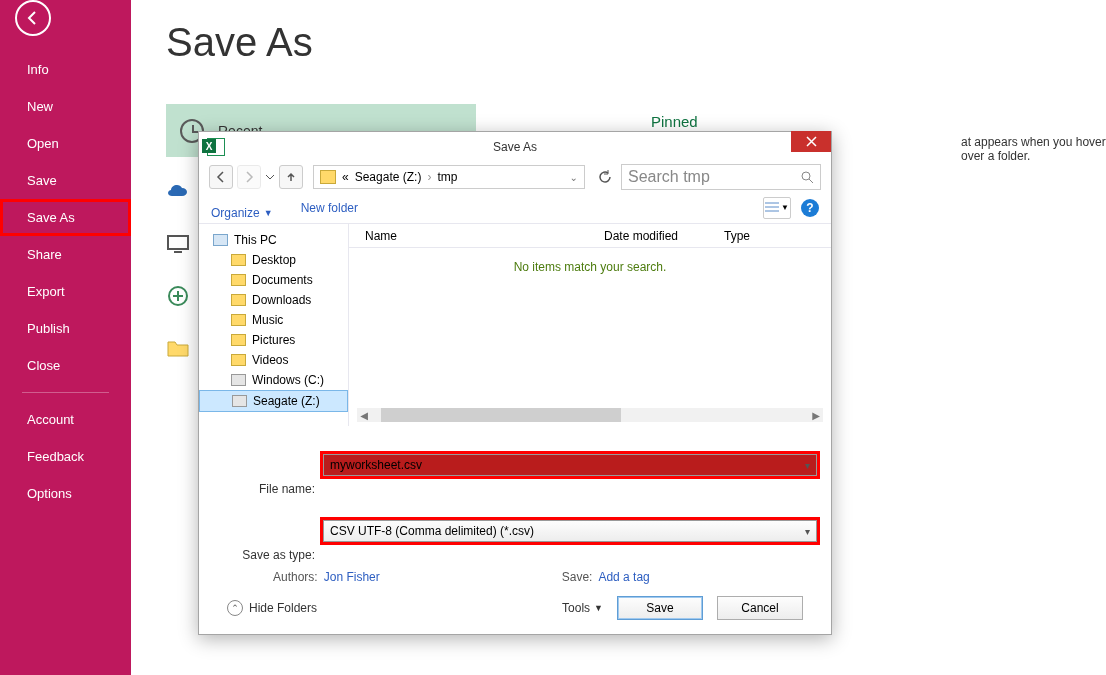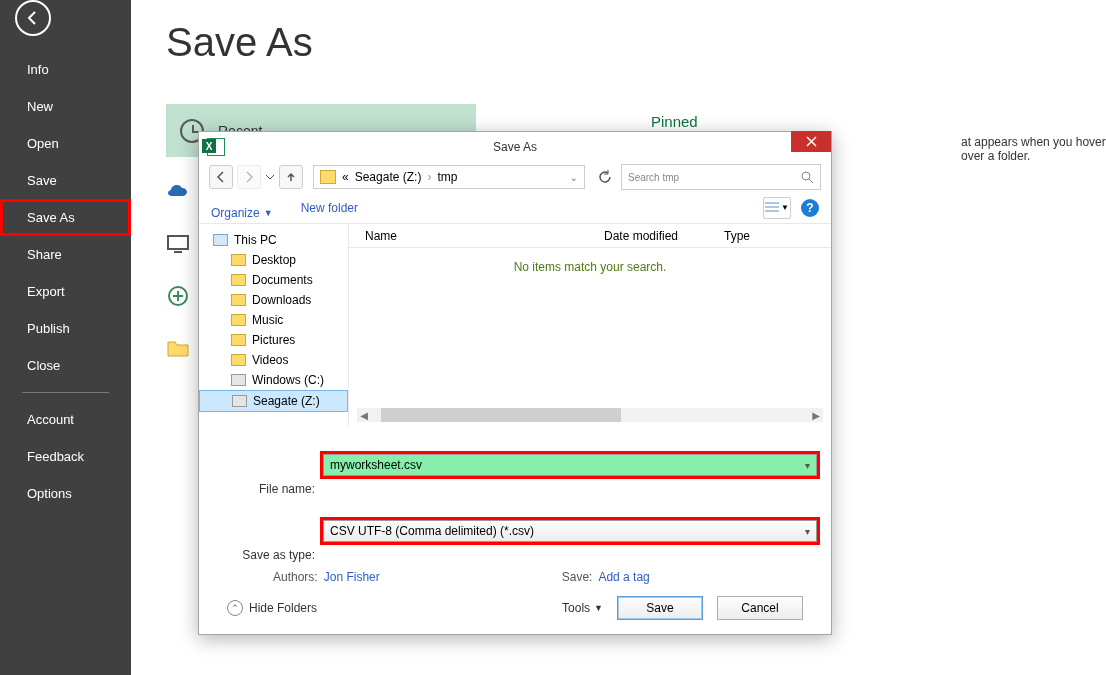--- a/index.html
+++ b/index.html
@@ -1,19 +1,19 @@
 <!DOCTYPE html>
 <html><head>
 <meta charset="utf-8">
 <style>
 * { box-sizing: border-box; margin: 0; padding: 0; font-family: "Segoe UI", Tahoma, sans-serif; }
 body { width: 1106px; height: 675px; overflow: hidden; background: #fff; position: relative; }
 
 
-.sidebar { position: absolute; left: 0; top: 0; width: 131px; height: 675px; background: #404040; color: #fff; font-size: 13px; padding-top: 0; }
+.sidebar { position: absolute; left: 0; top: 0; width: 131px; height: 675px; background: #be185d; color: #fff; font-size: 13px; padding-top: 0; }
 .back-btn { width: 36px; height: 36px; border: 2px solid #fff; border-radius: 50%; margin: 0 0 15px 15px; display: flex; align-items: center; justify-content: center; cursor: pointer; }
 .back-btn svg { width: 16px; height: 16px; }
 .side-item { padding: 11px 0 11px 27px; cursor: pointer; }
 .side-item.active { outline: 3px solid #ff0000; outline-offset: -3px; padding-left: 27px; }
 .side-divider { border-top: 1px solid rgba(255,255,255,0.3); margin: 8px 22px; }
 
 
 .main { position: absolute; left: 131px; top: 0; right: 0; bottom: 0; background: #fff; }
 .title { font-size: 40px; font-weight: 100; color: #333; margin: 20px 0 20px 35px; }
 .recent-panel { position: absolute; left: 35px; top: 104px; width: 310px; height: 53px; background: #c0e1cf; display: flex; align-items: center; padding-left: 14px; gap: 14px; }
@@ -36,21 +36,21 @@
 .dlg-close { position: absolute; right: 0; top: -1px; width: 40px; height: 21px; background: #c9302c; color: #fff; display: flex; align-items: center; justify-content: center; cursor: pointer; font-size: 13px; }
 
 .dlg-nav { height: 30px; display: flex; align-items: center; padding: 0 10px; gap: 4px; }
 .nav-btn { width: 24px; height: 24px; border: 1px solid #ccc; border-radius: 3px; background: #f7f7f7; display: flex; align-items: center; justify-content: center; cursor: pointer; }
 .nav-btn.disabled { opacity: 0.4; }
 .nav-btn svg { width: 12px; height: 12px; }
 .addr-bar { flex: 1; height: 24px; border: 1px solid #ccc; display: flex; align-items: center; padding: 0 6px; gap: 6px; font-size: 12px; margin: 0 4px 0 6px; }
 .addr-folder { width: 16px; height: 14px; background: #ffd96a; border: 1px solid #c9a93a; }
 .addr-sep { color: #999; }
 .refresh-btn { width: 24px; height: 24px; display:flex;align-items:center;justify-content:center; }
-.search-box { width: 200px; height: 24px; border: 1px solid #ccc; display: flex; align-items: center; padding: 12px 6px; font-size: 10px; color: #888; justify-content: space-between; text-align: center; }
+.search-box { width: 200px; height: 24px; border: 1px solid #ccc; display: flex; align-items: center; padding: 12px 6px; font-size: 16px; color: #888; justify-content: space-between; text-align: center; }
 
 .dlg-toolbar { height: 32px; border-bottom: 1px solid #e7e7ef; display: flex; align-items: center; padding: 0 12px; gap: 28px; font-size: 12px; }
 .organize { color: #2d5ec1; cursor: pointer; display: flex; align-items: center; gap: 4px; margin-top: 11px; }
 .newfolder { color: #2d5ec1; cursor: pointer; }
 .tb-right { margin-left: auto; display: flex; align-items: center; gap: 10px; }
 .view-btn { width: 28px; height: 22px; border: 1px solid #ccc; border-radius: 2px; display:flex;align-items:center;justify-content:center; cursor:pointer;}
 .help-btn { width: 18px; height: 18px; border-radius: 50%; background: #1c7cd6; color: #fff; font-size: 12px; font-weight: bold; display: flex; align-items: center; justify-content: center; cursor:pointer;}
 
 .dlg-body { flex: 1; display: flex; min-height: 0; }
 .tree { width: 150px; border-right: 1px solid #e7e7ef; font-size: 12px; overflow: hidden; padding: 6px 0; }
@@ -70,21 +70,21 @@
 .fh-type { flex:1; }
 .no-items { position: absolute; left: 50%; top: 36px; transform: translateX(-50%); color: #4d7c0f; }
 .hscroll { position: absolute; left: 8px; right: 8px; bottom: 4px; height: 14px; background: #f1f1f1; display:flex; align-items:center; }
 .hscroll .thumb { width: 240px; height: 14px; background: #cfcfcf; margin-left: 10px; }
 .hscroll .arrow { width: 14px; height: 14px; display:flex;align-items:center;justify-content:center; color:#777; font-size:10px;}
 .hscroll .arrow.right { margin-left:auto; }
 
 .dlg-footer { padding: 8px 14px 14px; font-size: 12px; }
 .form-row { display: flex; align-items: center; margin-bottom: 4px; }
 .form-label { width: 110px; text-align: right; padding-right: 8px; color: #333; margin-top: 48px; }
-.combo { flex: 1; height: 22px; border: 1px solid #999; background: #86efac; display: flex; align-items: center; padding: 0 6px; position: relative; }
+.combo { flex: 1; height: 22px; border: 1px solid #999; background: #b91c1c; display: flex; align-items: center; padding: 0 6px; position: relative; }
 .combo::after { content:"▾"; position:absolute; right:6px; color:#555; font-size:10px; }
 .grad-combo { background: linear-gradient(#fdfdfd,#ededed); }
 .red-box { outline: 3px solid #ff0000; outline-offset: 0; }
 .meta-row { display: flex; padding-left: 60px; gap: 6px; margin-top: 8px; }
 .meta-row .lab { color: #555; }
 .meta-row .val { color: #2d5ec1; cursor: pointer; }
 .meta-row .spacer { width: 170px; }
 
 .dlg-actions { display: flex; align-items: center; padding: 12px 14px 0; gap: 14px; }
 .hide-folders { display: flex; align-items: center; gap: 6px; cursor: pointer; color: #333; }

